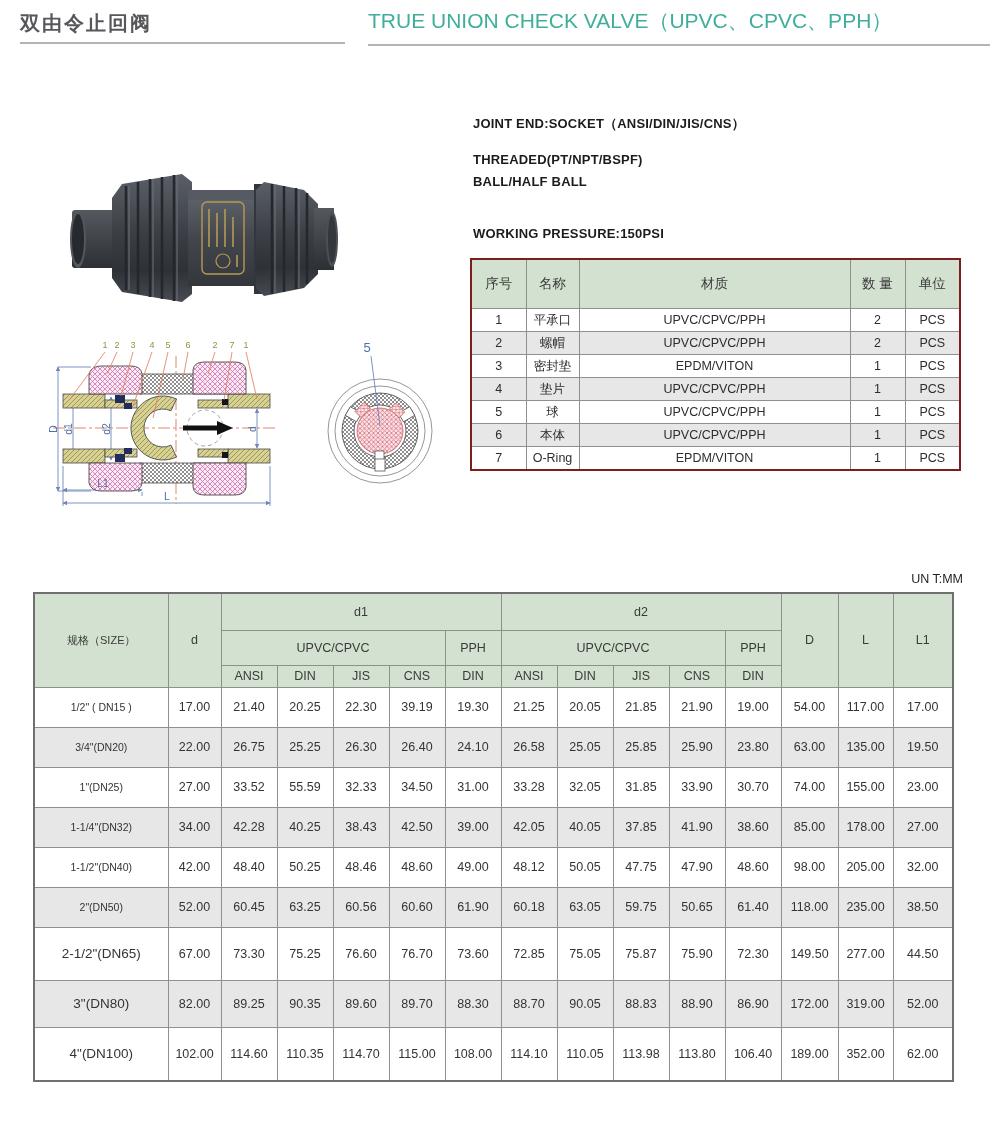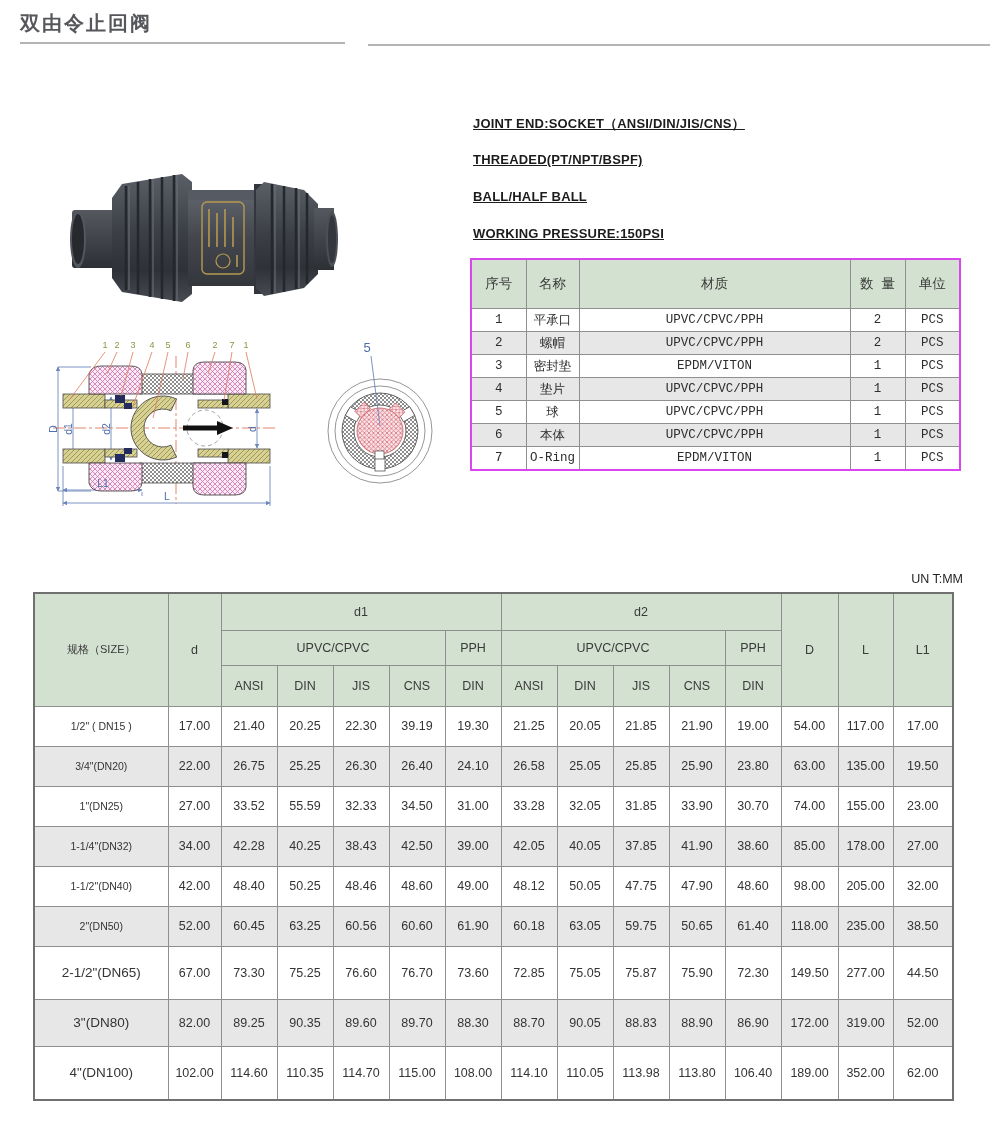--- a/index.html
+++ b/index.html
@@ -10,60 +10,61 @@
   .title-zh{position:absolute;left:20px;top:10px;font-size:20px;font-weight:bold;
             color:#56575b;letter-spacing:2px;}
   .title-en{position:absolute;left:368px;top:7px;width:624px;font-size:21px;
             color:#3fae9a;white-space:nowrap;}
   .rule{position:absolute;height:2px;background:#b4b4b4;}
   .rule-left{left:20px;top:42px;width:325px;}
   .rule-right{left:368px;top:44px;width:622px;}
 
   
   .spec-line{position:absolute;left:473px;font-size:13px;font-weight:bold;color:#1c1c1c;
-             letter-spacing:.2px;text-decoration:underline;}
+             letter-spacing:.2px;}
 
   
   table{border-collapse:collapse;table-layout:fixed;}
   th,td{border:1px solid #8f8f8f;text-align:center;vertical-align:middle;
         overflow:hidden;white-space:nowrap;}
   th{background:#d3e2d0;font-weight:normal;color:#3a3a3a;}
   tr.even td{background:#e7e7e7;}
   tr.odd td{background:#ffffff;}
 
   
-  .parts{position:absolute;left:470px;top:258px;border:2px solid #d946ef;font-family:Liberation Mono, monospace;}
+  .parts{position:absolute;left:470px;top:258px;border:2px solid #7f1d1d;}
   .parts th{height:46px;font-size:13.5px;}
   .parts td{height:20px;font-size:12.5px;color:#2d2d2d;}
 
   
   .unit-note{position:absolute;right:45px;top:572px;font-size:12.5px;color:#1f1f1f;}
   .dim{position:absolute;left:33px;top:592px;border:2px solid #707070;}
   .dim th{font-size:12.5px;}
   .dim td{font-size:12.5px;color:#343434;}
   .dim .hr1{height:37px;}
   .dim .hr2{height:35px;margin-left:10px;}
-  .dim .hr3{height:41px;}
+  .dim .hr3{height:22px;}
   .dim tr.h-a td{height:37px;}
   .dim tr.h-c td{height:44px;}
   .dim tr.h-d td{height:50px;}
   .sz-s{font-size:10.5px !important;}
   .sz-l{font-size:13.5px !important;}
 
   
   .photo{position:absolute;left:66px;top:160px;}
   .drawing{position:absolute;left:45px;top:334px;}
 </style>
 </head>
 <body>
 
 <div class="page">
 
   <div class="title-zh">双由令止回阀</div>
   <div class="rule rule-left"></div>
+  <div class="title-en">TRUE UNION CHECK VALVE（UPVC、CPVC、PPH）</div>
   <div class="rule rule-right"></div>
 
   <svg class="photo" width="276" height="156" viewBox="0 0 276 156">
     <defs>
       <linearGradient id="gNut" x1="0" y1="0" x2="0" y2="1">
         <stop offset="0" stop-color="#5a5e66"></stop>
           <stop offset="0.45" stop-color="#3c4046"></stop>
         <stop offset="0.75" stop-color="#2e3136"></stop>
           <stop offset="1" stop-color="#474b52"></stop>
       </linearGradient>
@@ -134,21 +135,21 @@
     </g>
     <g>
       <rect x="248" y="48" width="20" height="62" fill="url(#gPort)"></rect>
       <ellipse cx="266" cy="79" rx="6" ry="28" fill="#4b4f56"></ellipse>
       <ellipse cx="266" cy="79" rx="4" ry="24" fill="#34373d"></ellipse>
     </g>
   </svg>
 
   <div class="spec-line" style="top:115px">JOINT END:SOCKET（ANSI/DIN/JIS/CNS）</div>
   <div class="spec-line" style="top:152px">THREADED(PT/NPT/BSPF)</div>
-  <div class="spec-line" style="top:189px">BALL/HALF BALL</div>
+  <div class="spec-line" style="top:174px">BALL/HALF BALL</div>
   <div class="spec-line" style="top:226px">WORKING PRESSURE:150PSI</div>
 
   <table class="parts">
     <colgroup>
         <col style="width:55px">
         <col style="width:53px">
         <col style="width:271px">
         <col style="width:55px">
         <col style="width:55px">
       </colgroup>

